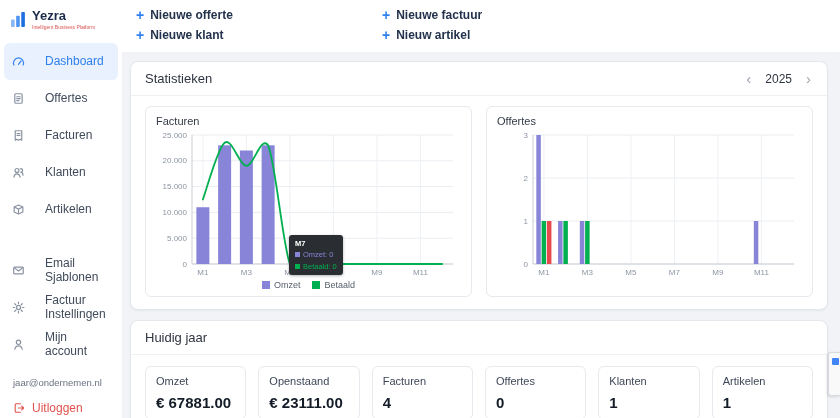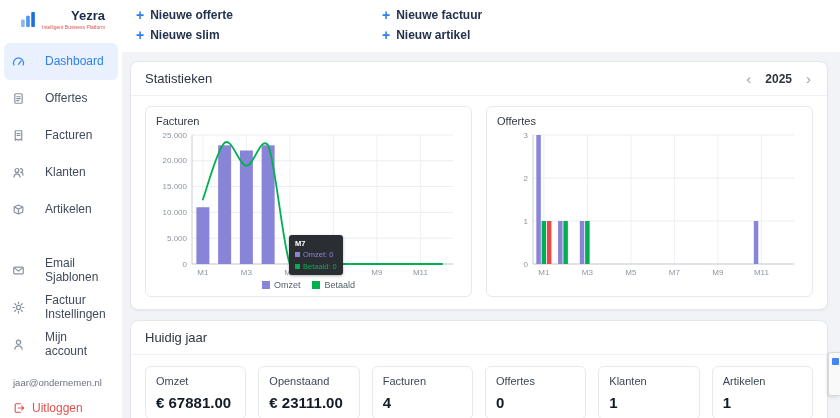--- a/index.html
+++ b/index.html
@@ -6,21 +6,21 @@
   body{
     width:840px;height:418px;overflow:hidden;
     background:#f1f3f6;
     font-family:"Liberation Sans", sans-serif;
     -webkit-font-smoothing:antialiased;
   }
   .app{position:relative;width:840px;height:418px;}
 
   
   .sidebar{position:absolute;left:0;top:0;bottom:0;width:122px;background:#fff;border-right:1px solid #e7eaee;}
-  .logo{display:flex;align-items:center;gap:5px;padding:9px 6px 7px 20px;cursor:pointer;text-align:right;}
+  .logo{display:flex;align-items:center;gap:5px;padding:9px 6px 7px 10px;cursor:pointer;}
   .logo-icon{width:17px;height:17px;flex:0 0 auto;}
   .logo-name{font-size:13px;font-weight:700;color:#1c2b4a;line-height:1.05;}
   .logo-tag{font-size:5px;color:#d9534f;margin-top:1px;white-space:nowrap;}
   .menu{margin-top:6px;}
   .menu-item{display:flex;align-items:center;gap:20px;height:37px;padding:0 8px;margin:0 4px;border-radius:6px;font-size:12px;color:#3f4a5a;cursor:pointer;}
   .menu-item .mi-icon{width:13px;height:13px;color:#8a93a2;display:flex;flex:0 0 auto;}
   .mi-icon svg{width:100%;height:100%;}
   .menu-item.active{background:#e8f1fd;color:#2f80ed;}
   .menu-item.active .mi-icon{color:#2f80ed;}
   .menu-secondary{margin-top:24px;}
@@ -34,21 +34,21 @@
   .qa-link{display:flex;align-items:center;gap:6px;font-size:12px;font-weight:600;color:#24334d;cursor:pointer;width:max-content;}
   .qa-plus{color:#2f80ed;font-size:14px;font-weight:700;line-height:1;}
 
   .card{background:#fff;border:1px solid #e4e7ec;border-radius:8px;box-shadow:0 1px 2px rgba(16,24,40,.05);}
   .stats-card{margin:9px 12px 10px 8px;}
   .year-card{margin:0 12px 0 8px;}
   .card-header{display:flex;align-items:flex-end;justify-content:space-between;padding:9px 14px;border-bottom:1px solid #eef0f3;}
   .card-title{font-size:13px;color:#2e3440;}
   .year-nav{display:flex;align-items:center;gap:12px;}
   .nav-btn{border:none;background:none;color:#9aa3af;font-size:15px;line-height:1;cursor:pointer;padding:0 2px;font-family:inherit;}
-  .year{font-size:12px;font-weight:700;color:#2e3440;}
+  .year{font-size:12px;font-weight:400;color:#2e3440;}
 
   .charts-row{display:flex;gap:14px;padding:10px 14px 12px;}
   .chart-panel{flex:1;border:1px solid #e6e9ed;border-radius:6px;padding:8px 10px 6px;position:relative;min-width:0;}
   .chart-title{font-size:11px;color:#333a45;margin-bottom:2px;}
   .chart-svg{width:100%;height:150px;}
   .chart-legend{display:flex;justify-content:center;gap:12px;margin-top:1px;}
   .legend-item{display:flex;align-items:center;gap:4px;font-size:9px;color:#555e6b;}
   .legend-swatch{width:8px;height:8px;display:inline-block;}
 
   .chart-tooltip{position:absolute;left:44%;top:128px;background:#2a2e33;color:#fff;border-radius:3px;padding:3px 6px;font-size:7.5px;line-height:1.5;pointer-events:none;white-space:nowrap;box-shadow:0 1px 3px rgba(0,0,0,.3);}
@@ -176,21 +176,21 @@
         <div class="qa-link">
           <span class="qa-plus">+</span>
           <span>Nieuwe offerte</span>
         </div>
         <div class="qa-link">
           <span class="qa-plus">+</span>
           <span>Nieuwe factuur</span>
         </div>
         <div class="qa-link">
           <span class="qa-plus">+</span>
-          <span>Nieuwe slim</span>
+          <span>Nieuwe klant</span>
         </div>
         <div class="qa-link">
           <span class="qa-plus">+</span>
           <span>Nieuw artikel</span>
         </div>
       </header>
 
     <section class="card stats-card">
       <div class="card-header">
         <span class="card-title">Statistieken</span>

